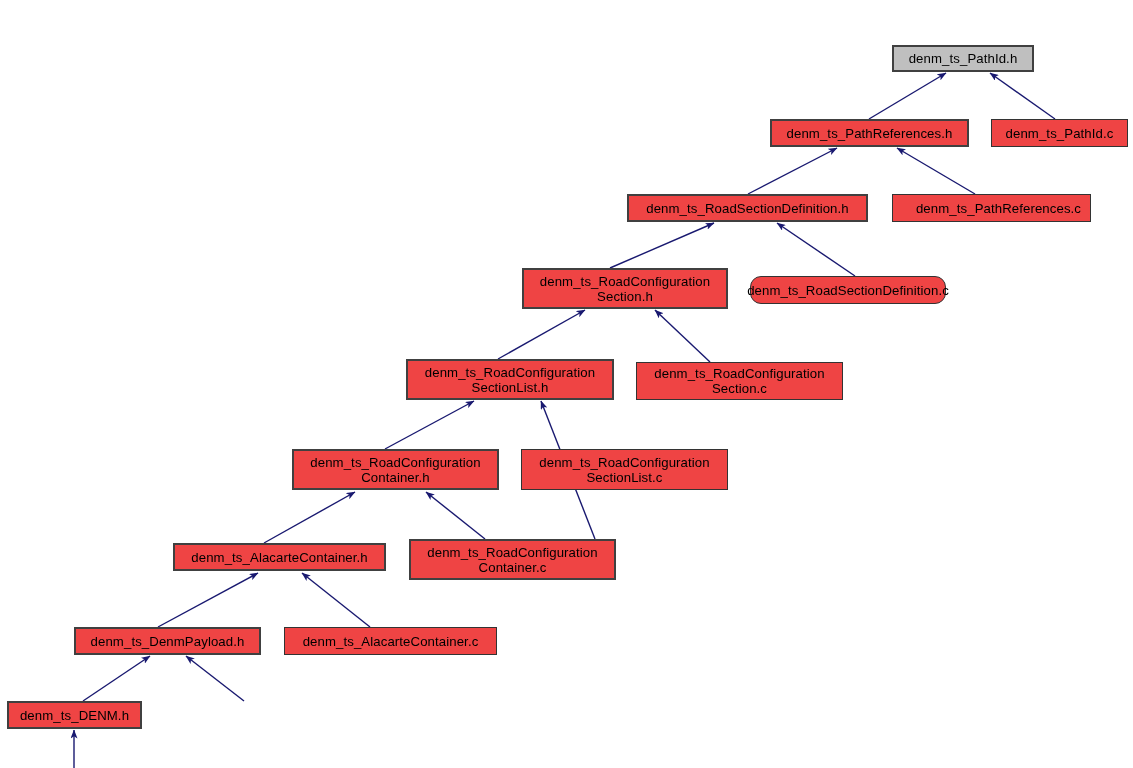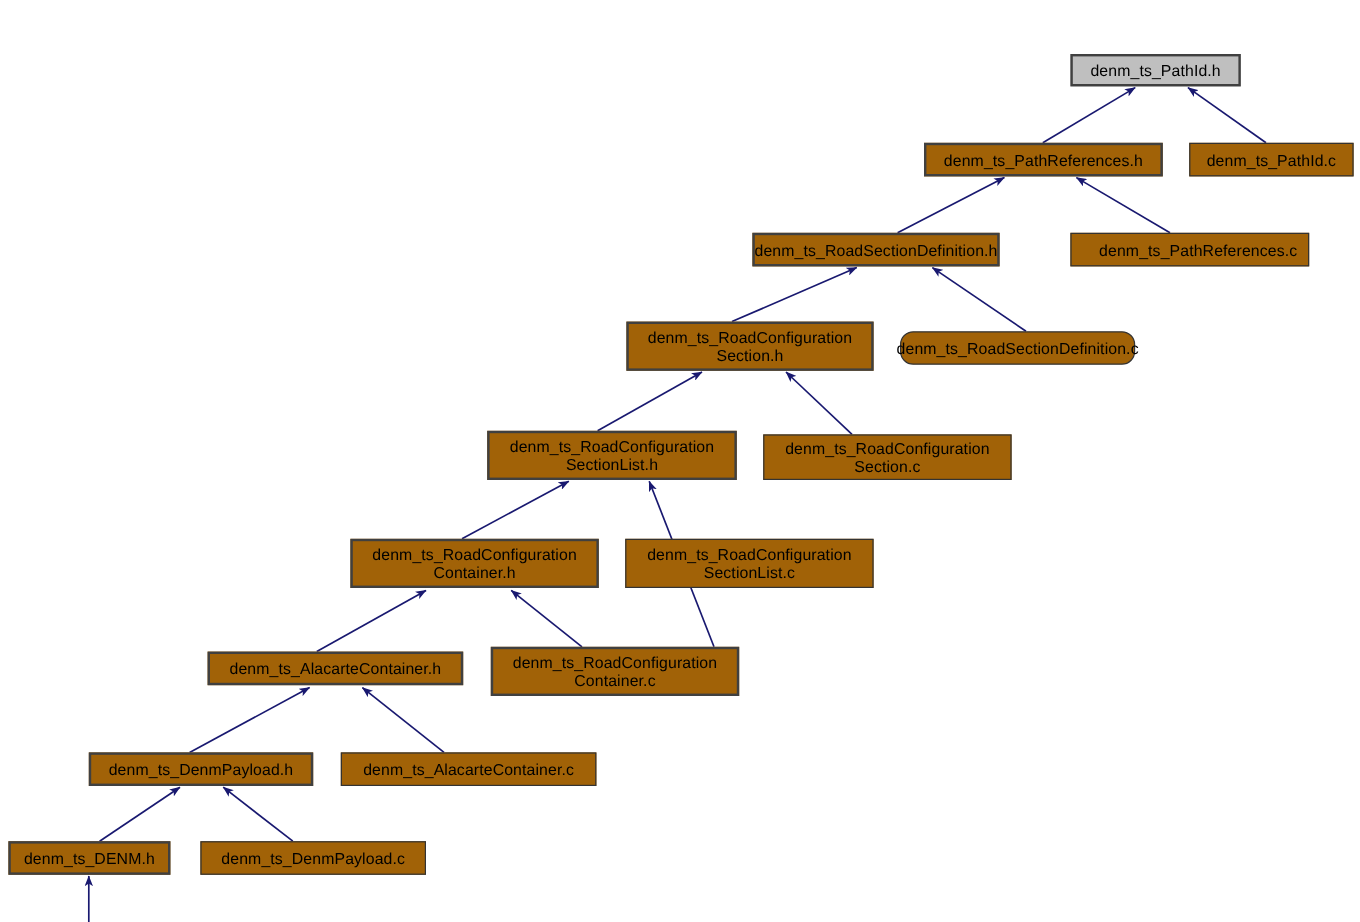--- a/index.html
+++ b/index.html
@@ -19,21 +19,21 @@
     position: absolute;
     left: 0;
     top: 0;
     width: 1133px;
     height: 768px;
     pointer-events: none;
   }
   .graph-node {
     position: absolute;
     box-sizing: border-box;
-    background: #a16207;
+    background: #ef4444;
     border: 1px solid #333333;
     display: flex;
     align-items: center;
     justify-content: center;
     text-align: center;
     color: #000000;
     font-size: 13.2px;
     line-height: 15px;
     letter-spacing: 0.1px;
     white-space: pre-line;
@@ -75,34 +75,33 @@
       <line x1="485" y1="499" x2="426" y2="452" stroke="#191970" stroke-width="1.4" marker-end="url(#arrowhead)"></line>
       <line x1="158" y1="587" x2="258" y2="533" stroke="#191970" stroke-width="1.4" marker-end="url(#arrowhead)"></line>
       <line x1="370" y1="587" x2="302" y2="533" stroke="#191970" stroke-width="1.4" marker-end="url(#arrowhead)"></line>
       <line x1="83" y1="661" x2="150" y2="616" stroke="#191970" stroke-width="1.4" marker-end="url(#arrowhead)"></line>
       <line x1="244" y1="661" x2="186" y2="616" stroke="#191970" stroke-width="1.4" marker-end="url(#arrowhead)"></line>
       <line x1="74" y1="735" x2="74" y2="690" stroke="#191970" stroke-width="1.4" marker-end="url(#arrowhead)"></line>
     </svg>
 <div class="graph-node root-node" style="left: 892px; top: 5px; width: 142px; height: 27px;"><span class="node-label">denm_ts_PathId.h</span></div>
     <div class="graph-node thick-border" style="left: 770px; top: 79px; width: 199px; height: 28px;"><span class="node-label">denm_ts_PathReferences.h</span></div>
     <div class="graph-node" style="left: 991px; top: 79px; width: 137px; height: 28px;"><span class="node-label">denm_ts_PathId.c</span></div>
-    <div class="graph-node thick-border" style="left: 627px; top: 154px; width: 206px; height: 28px;"><span class="node-label">denm_ts_RoadSectionDefinition.h</span></div>
+    <div class="graph-node thick-border" style="left: 627px; top: 154px; width: 241px; height: 28px;"><span class="node-label">denm_ts_RoadSectionDefinition.h</span></div>
     <div class="graph-node" style="left: 892px; top: 154px; width: 199px; height: 28px; padding-left: 20px;"><span class="node-label">denm_ts_PathReferences.c</span></div>
     <div class="graph-node thick-border" style="left: 522px; top: 228px; width: 206px; height: 41px;"><span class="node-label">denm_ts_RoadConfiguration
 Section.h</span></div>
     <div class="graph-node" style="left: 750px; top: 236px; width: 196px; height: 28px; border-radius: 11px;"><span class="node-label">denm_ts_RoadSectionDefinition.c</span></div>
     <div class="graph-node thick-border" style="left: 406px; top: 319px; width: 208px; height: 41px;"><span class="node-label">denm_ts_RoadConfiguration
 SectionList.h</span></div>
     <div class="graph-node" style="left: 636px; top: 322px; width: 207px; height: 38px;"><span class="node-label">denm_ts_RoadConfiguration
 Section.c</span></div>
     <div class="graph-node thick-border" style="left: 292px; top: 409px; width: 207px; height: 41px;"><span class="node-label">denm_ts_RoadConfiguration
 Container.h</span></div>
     <div class="graph-node" style="left: 521px; top: 409px; width: 207px; height: 41px;"><span class="node-label">denm_ts_RoadConfiguration
 SectionList.c</span></div>
     <div class="graph-node thick-border" style="left: 173px; top: 503px; width: 213px; height: 28px;"><span class="node-label">denm_ts_AlacarteContainer.h</span></div>
     <div class="graph-node thick-border" style="left: 409px; top: 499px; width: 207px; height: 41px;"><span class="node-label">denm_ts_RoadConfiguration
 Container.c</span></div>
     <div class="graph-node thick-border" style="left: 74px; top: 587px; width: 187px; height: 28px;"><span class="node-label">denm_ts_DenmPayload.h</span></div>
     <div class="graph-node thick-border" style="left: 7px; top: 661px; width: 135px; height: 28px;"><span class="node-label">denm_ts_DENM.h</span></div>
     <div class="graph-node" style="left: 284px; top: 587px; width: 213px; height: 28px;"><span class="node-label">denm_ts_AlacarteContainer.c</span></div>
-    <div class="graph-node" style="left: 167px; top: 661px; width: 188px; height: 28px;"><span class="node-label">denm_ts_DenmPayload.c</span></div>
     <div class="graph-node" style="left: 7px; top: 735px; width: 147px; height: 28px;"><span class="node-label">denm_ts_DENM.c</span></div>
   </div>
 
 </body></html>

